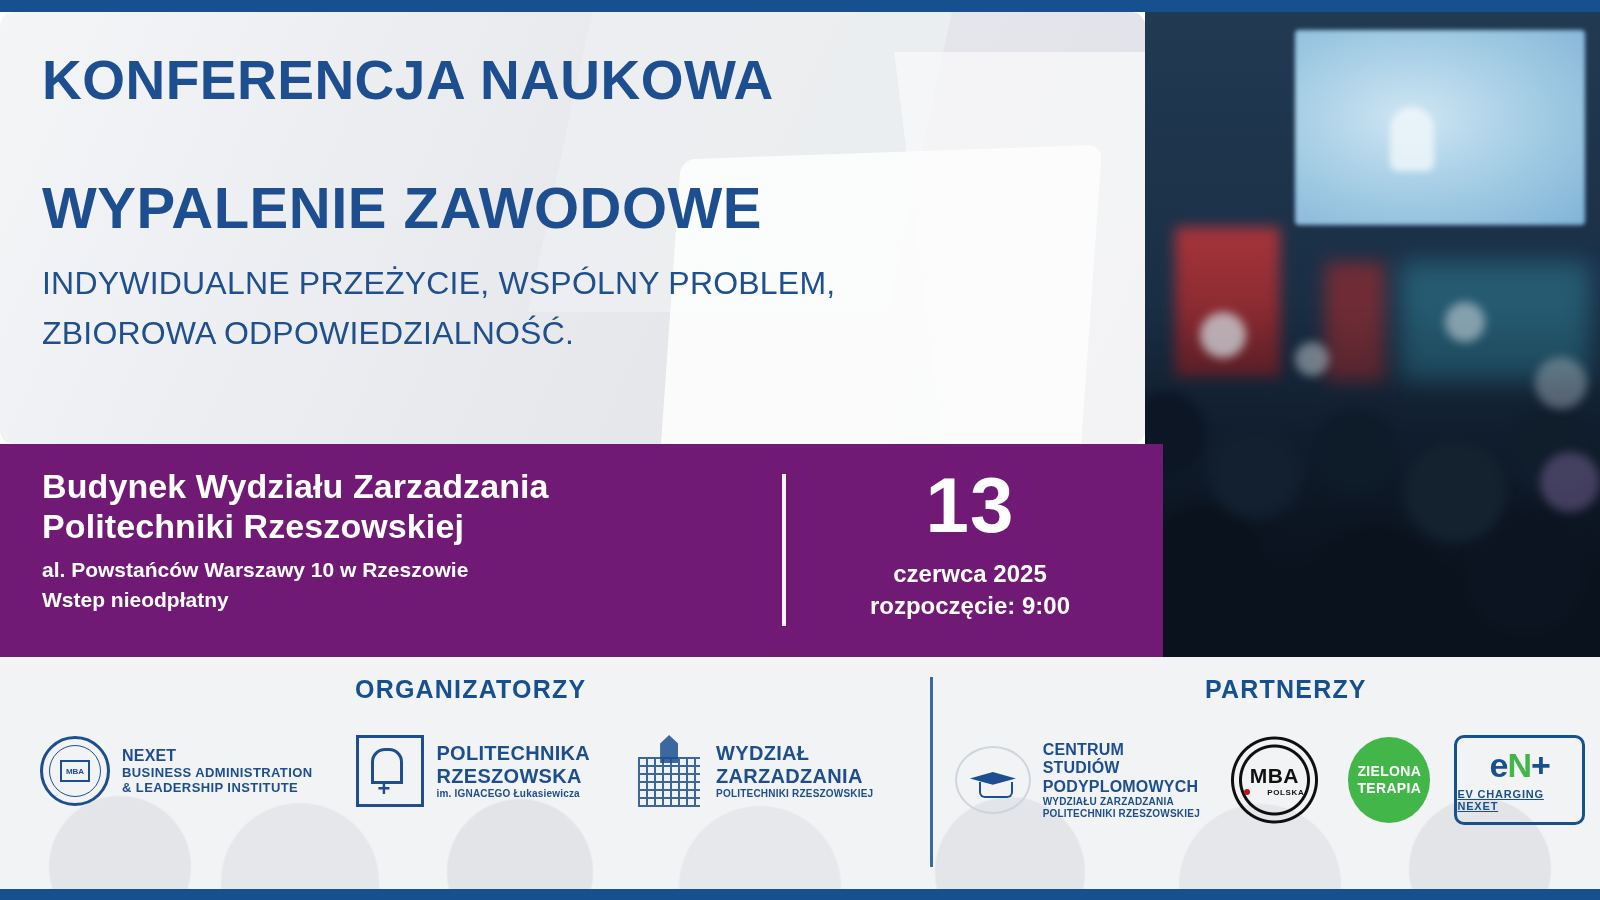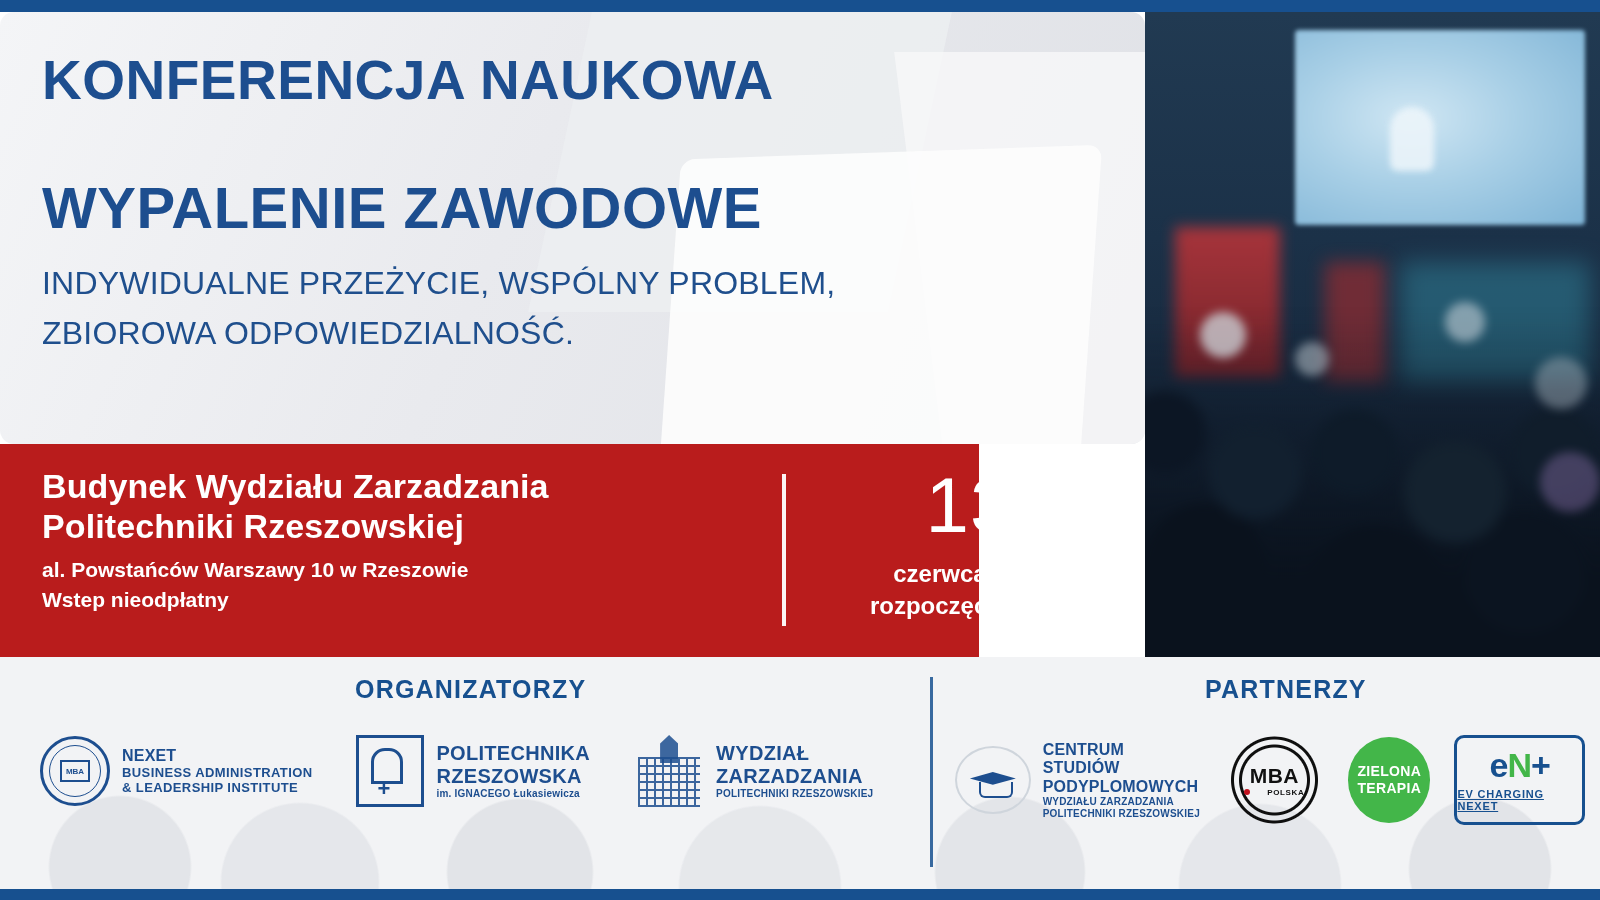--- a/index.html
+++ b/index.html
@@ -171,23 +171,23 @@
   .ph-s1 { left: 55px; top: 300px; width: 46px; height: 46px; background: #cfd8dd; opacity: .75; }
   .ph-s2 { left: 300px; top: 290px; width: 40px; height: 40px; background: #c5d0d8; opacity: .6; }
   .ph-s3 { left: 390px; top: 345px; width: 52px; height: 52px; background: #9aa6b0; opacity: .5; }
   .ph-s4 { left: 150px; top: 330px; width: 34px; height: 34px; background: #b9c4cc; opacity: .55; }
   .ph-s5 { left: 395px; top: 440px; width: 60px; height: 60px; background: #6f5d8d; opacity: .55; }
 
   
   .band {
     position: absolute;
     left: 0; top: 444px;
-    width: 979px;
+    width: 1163px;
     height: 213px;
-    background: #b91c1c;
+    background: #701a75;
     color: #ffffff;
   }
   .band-left {
     position: absolute;
     left: 42px; top: 22px;
     width: 720px;
   }
   .venue-1 {
     font-size: 34px;
     font-weight: 700;
@@ -208,21 +208,21 @@
     opacity: .95;
   }
   .band-right {
     position: absolute;
     left: 820px; top: 22px;
     width: 300px;
     text-align: center;
   }
   .day-num {
     font-size: 78px;
-    font-weight: 400;
+    font-weight: 700;
     line-height: 1;
     letter-spacing: 1px;
   }
   .date-line {
     margin-top: 14px;
     font-size: 24px;
     font-weight: 600;
     line-height: 1.32;
   }
 

